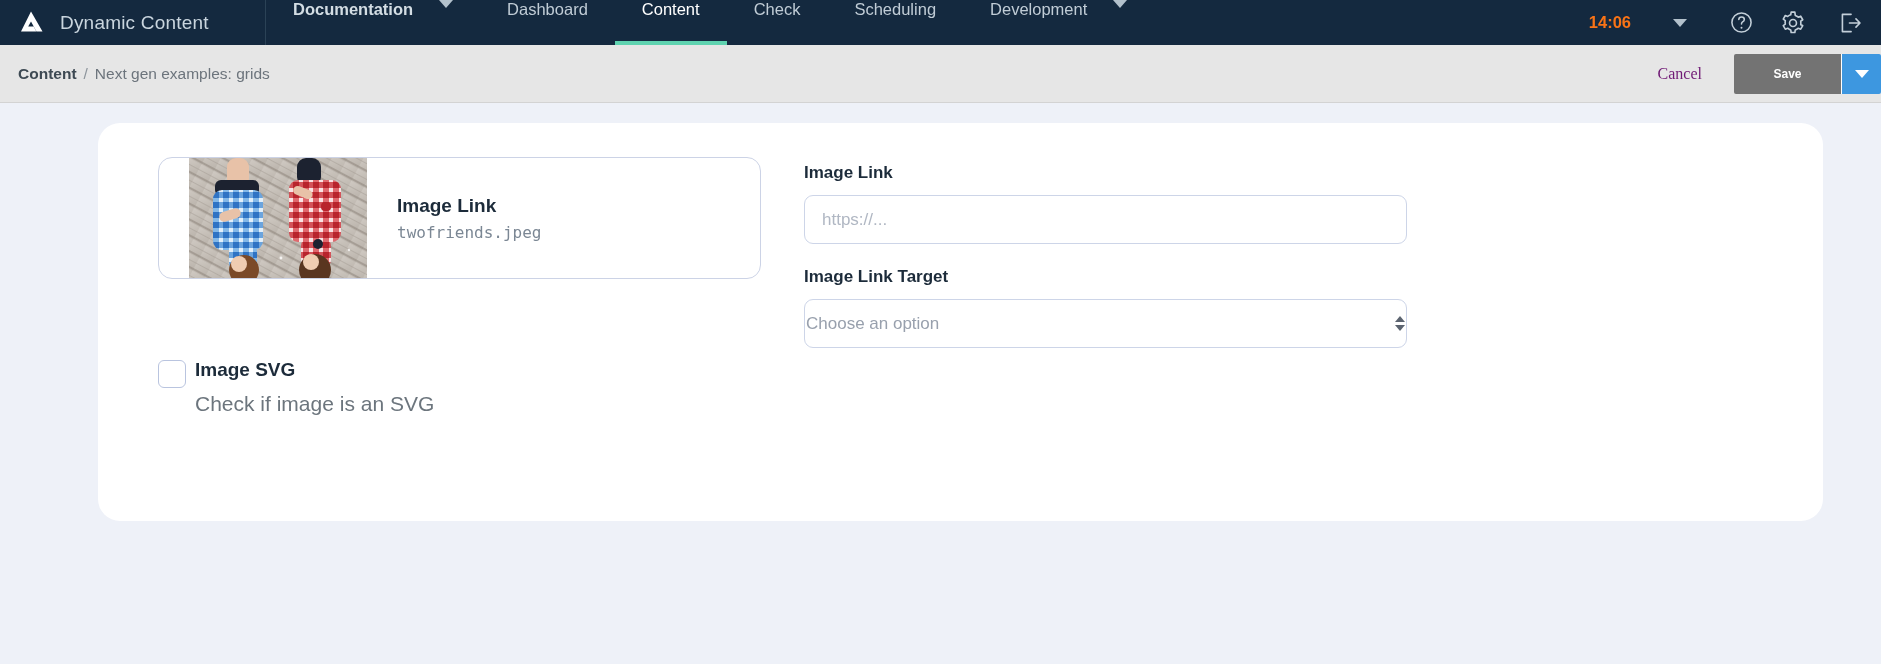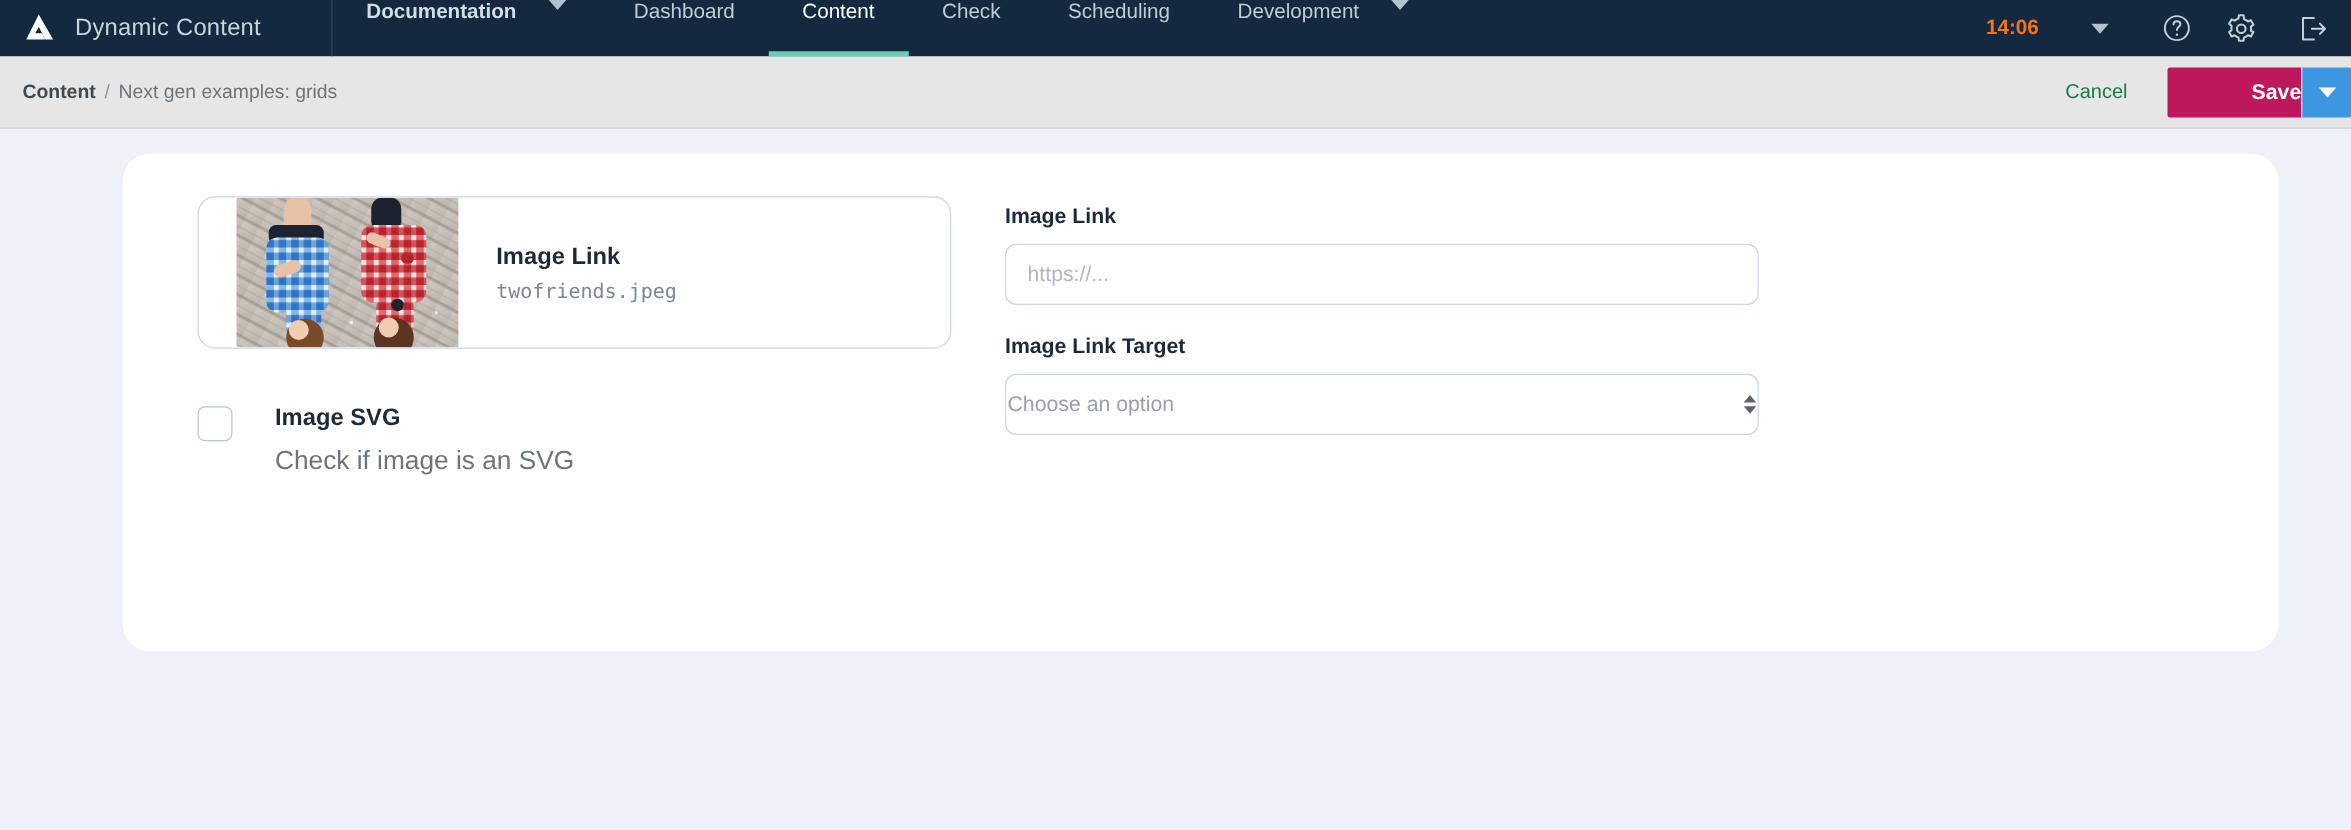--- a/index.html
+++ b/index.html
@@ -68,29 +68,28 @@
     height: 58px; background: #e6e6e6;
     display: flex; align-items: center;
     padding: 0 0 0 18px;
     border-bottom: 1px solid #d3d3d3;
   }
   .crumb-root { color: #3d4953; font-size: 15.5px; font-weight: bold; cursor: pointer; }
   .crumb-sep { color: #8d959c; font-size: 15.5px; margin: 0 7px; }
   .crumb-leaf { color: #6c747c; font-size: 15.5px; }
   .crumb-actions { margin-left: auto; display: flex; align-items: center; }
   .cancel-btn {
-    color: #15803d; font-size: 16px; background: none; border: none;
-    padding: 0 32px; cursor: pointer; font-family: Liberation Sans, sans-serif;
+    color: #701a75; font-size: 16px; background: none; border: none;
+    padding: 0 32px; cursor: pointer; font-family: Liberation Serif, serif;
   }
   .save-group { display: flex; align-items: stretch; height: 40px; margin-right: 0; }
   .save-btn {
-    background: #be185d; color: #fff; font-size: 17px; font-weight: bold;
+    background: #737373; color: #fff; font-size: 12px; font-weight: bold;
     border: none; width: 107px; cursor: pointer; font-family: inherit;
     border-radius: 2px 0 0 2px;
-    text-align: right;
   }
   .save-split {
     background: #3d97e0; width: 40px; border: none; cursor: pointer;
     border-left: 1px solid #ffffff;
     display: flex; align-items: center; justify-content: center;
     border-radius: 0 2px 2px 0;
   }
   .save-split .caret { border-top-color: #ffffff; }
 
   
@@ -125,21 +124,21 @@
     display: flex; flex-direction: column; justify-content: center;
     padding-left: 30px; gap: 6px;
   }
   .imgcard-title { color: #1c2b3a; font-size: 19px; font-weight: bold; }
   .imgcard-file {
     color: #7b8794; font-size: 16px;
     font-family: "DejaVu Sans Mono", "Liberation Mono", monospace;
   }
 
   
-  .checkrow { margin-top: 45px; display: flex; align-items: flex-start; gap: 34px; }
+  .checkrow { margin-top: 80px; display: flex; align-items: flex-start; gap: 9px; }
   .checkbox {
     width: 28px; height: 28px; flex: none;
     border: 1.5px solid #b9c4df; border-radius: 6px; background: #fff;
     cursor: pointer; margin-top: 1px;
   }
   .check-texts { display: flex; flex-direction: column; gap: 11px; }
   .check-label { font-size: 19px; font-weight: bold; color: #1c2b3a; }
   .check-help { font-size: 21px; color: #6c757d; }
 
   

